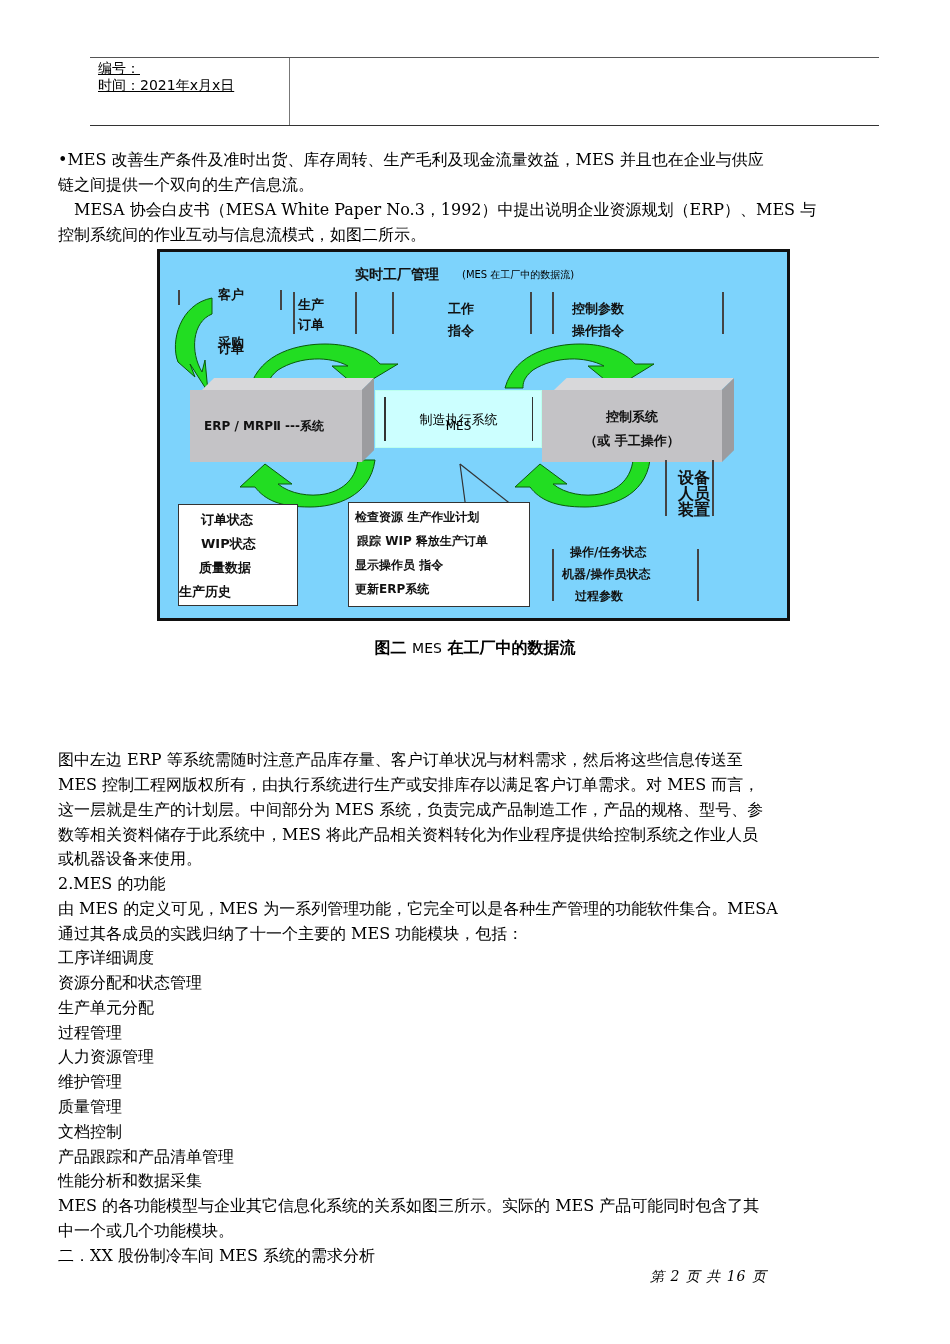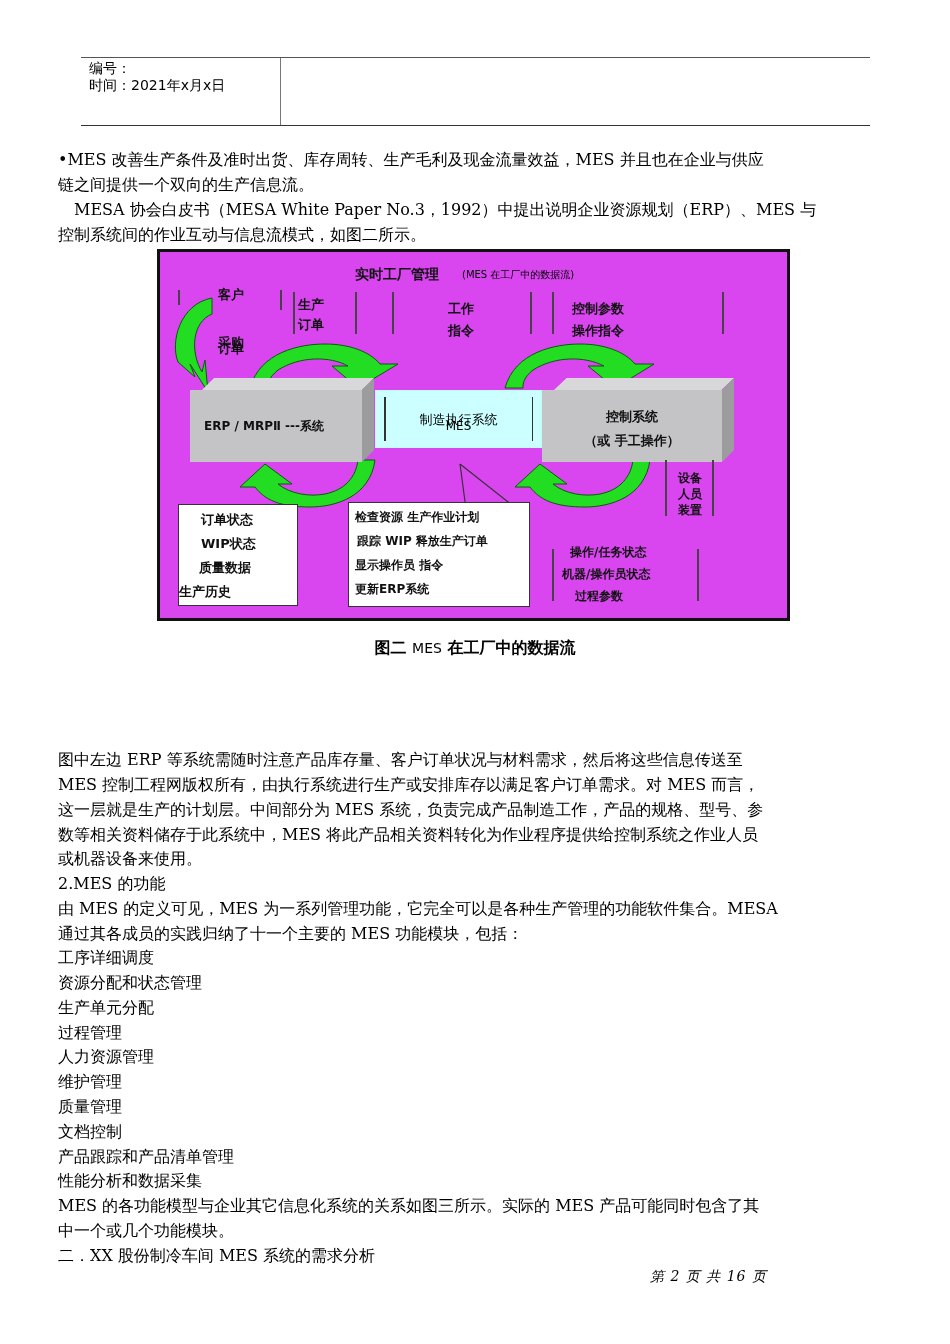--- a/index.html
+++ b/index.html
@@ -3,34 +3,35 @@
 <meta charset="utf-8">
 <style>
   html, body { margin: 0; padding: 0; background: #ffffff; }
   body {
     width: 950px; height: 1344px; position: relative; overflow: hidden;
     font-family: "DejaVu Serif", "Liberation Serif", serif;
     color: #000;
   }
   
   .hdr {
-    position: absolute; left: 81px; top: 57px; width: 789px; height: 67px;
+    position: absolute; left: 90px; top: 57px; width: 789px; height: 67px;
     border-top: 1px solid #555; border-bottom: 1px solid #333;
     display: flex;
     font-family: "DejaVu Sans", "Liberation Sans", sans-serif;
+    text-decoration: underline;
   }
   .hdr .c1 { width: 200px; border-right: 1px solid #777; padding: 2px 0 0 8px; box-sizing: border-box; font-size: 14px; line-height: 17px; }
   .hdr .c2 { width: 373px; border-right: 1px solid #555; display: flex; align-items: center; justify-content: center; color: #e8141c; font-size: 19px; padding-top: 4px; box-sizing: border-box; }
   .hdr .c3 { flex: 1; display: flex; align-items: center; padding-left: 10px; font-size: 14px; padding-top: 3px; box-sizing: border-box; }
   .hdr .c3 .small { font-size: 11px; }
 
   .p { position: absolute; left: 58px; font-size: 16px; line-height: 24.8px; white-space: nowrap; }
 
   
-  .fig { position: absolute; left: 157px; top: 249px; width: 633px; height: 372px; border: 3px solid #111; background: #d946ef; box-sizing: border-box; }
+  .fig { position: absolute; left: 157px; top: 249px; width: 633px; height: 372px; border: 3px solid #111; background: #7dd3fc; box-sizing: border-box; }
   .fig * { font-family: "DejaVu Sans", "Liberation Sans", sans-serif; }
   .fig .bold { font-weight: bold; font-size: 13px; color: #111; }
   .fig .t { position: absolute; white-space: nowrap; }
   .fig .vl { position: absolute; width: 2px; background: #444; }
   .box3d { position: absolute; }
   .box3d .front { position: absolute; background: #c4c3c6; }
   .box3d .top { position: absolute; background: #d8d8da; }
   .box3d .side { position: absolute; background: #9c9c9f; }
   .mes-box { position: absolute; left: 215px; top: 138px; width: 165px; height: 56px; background: #ccffff; border: 1px solid #bfe; }
   .mes-box .inner-l, .mes-box .inner-r { position: absolute; top: 6px; width: 1.5px; height: 44px; background: #333; }
@@ -110,21 +111,21 @@
   <div class="box3d" style="left:382px;top:126px">
     <div class="top" style="left:12px;top:0;width:180px;height:12px;clip-path:polygon(0 100%,7% 0,100% 0,93% 100%)"></div>
     <div class="front" style="left:0;top:12px;width:180px;height:72px"></div>
     <div class="side" style="left:180px;top:0;width:12px;height:84px;clip-path:polygon(0 14%,100% 0,100% 86%,0 100%)"></div>
     <div class="t bold" style="left:0;width:180px;text-align:center;top:30px">控制系统</div>
     <div class="t bold" style="left:0;width:180px;text-align:center;top:54px">（或 手工操作）</div>
   </div>
 
   <div class="vl" style="left:505px;top:208px;height:56px"></div>
   <div class="vl" style="left:552px;top:208px;height:56px"></div>
-  <div class="t bold" style="left:518px;top:218px;line-height:16px;font-size:12px">
+  <div class="t bold" style="left:518px;top:218px;line-height:16px;font-size:16px">
     <div>设备</div>
     <div>人员</div>
     <div>装置</div>
   </div>
 
   <div class="callout" style="left:18px;top:252px;width:118px;height:100px">
     <div class="t bold" style="left:22px;top:6px">订单状态</div>
     <div class="t bold" style="left:22px;top:30px">WIP状态</div>
     <div class="t bold" style="left:20px;top:54px">质量数据</div>
     <div class="t bold" style="left:0;top:78px">生产历史</div>

